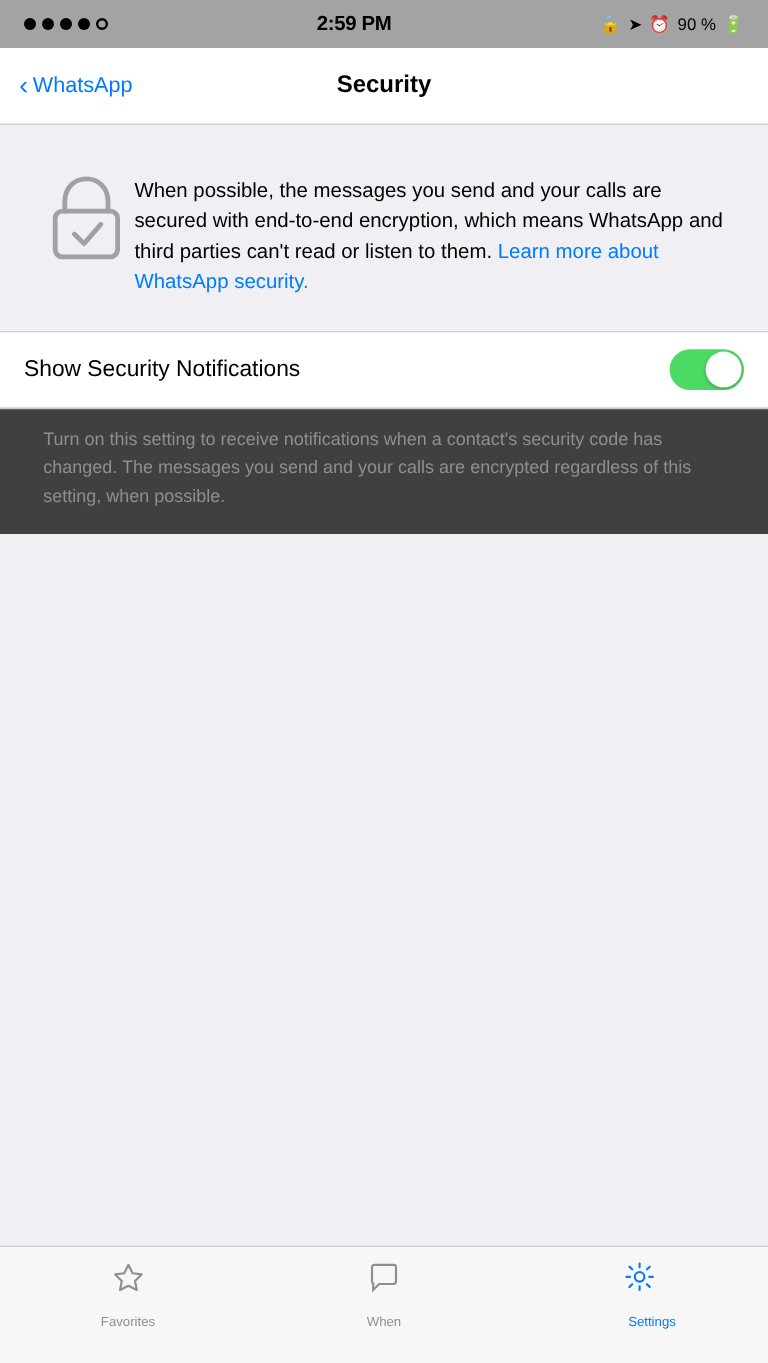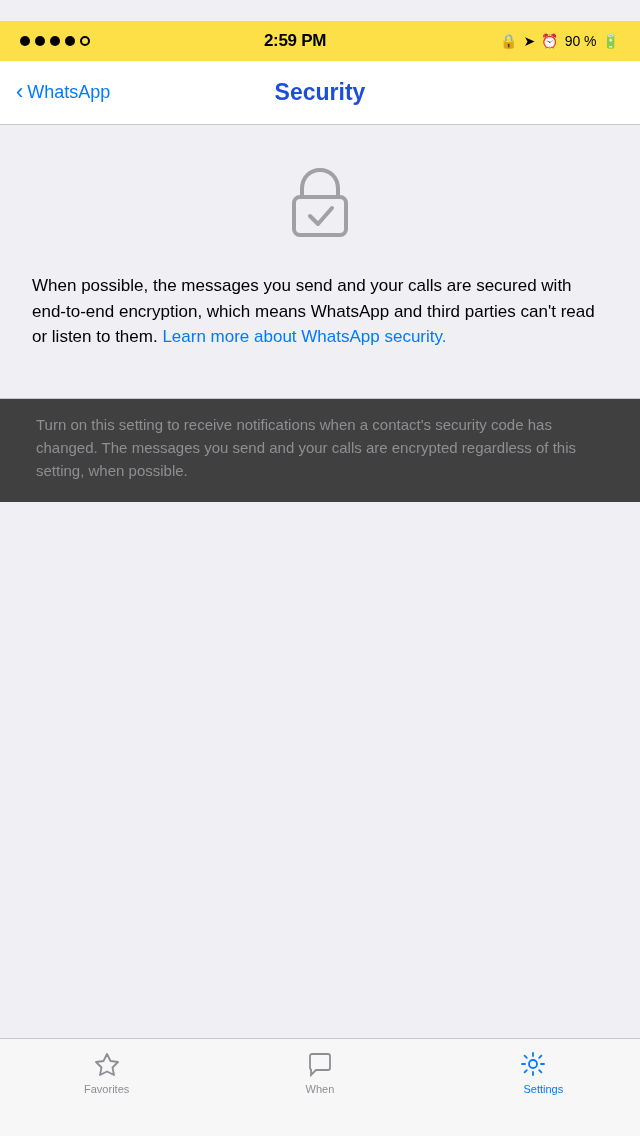--- a/index.html
+++ b/index.html
@@ -8,29 +8,28 @@
       width: 640px;
       min-height: 1136px;
       font-family: -apple-system, 'Helvetica Neue', Helvetica, Arial, sans-serif;
       background: #efeff4;
       display: flex;
       flex-direction: column;
     }
 
     
     .status-bar {
-      background: #fde047;
+      background: #a3a3a3;
       height: 40px;
       display: flex;
       align-items: center;
       justify-content: space-between;
       padding: 4px 20px;
       font-size: 16px;
       font-weight: 500;
-      margin-top: 21px;
     }
     .status-bar-left {
       display: flex; gap: 5px; align-items: center;
     }
     .status-dot {
       width: 10px; height: 10px; border-radius: 50%; background: #000;
     }
     .status-dot.empty { background: transparent; border: 2px solid #000; }
     .status-time {
       font-size: 17px; font-weight: 600; letter-spacing: -0.3px;
@@ -52,37 +51,37 @@
     .nav-back {
       display: flex; align-items: center; color: #007aff;
       font-size: 18px; text-decoration: none; cursor: pointer;
       gap: 4px;
     }
     .nav-back-chevron {
       font-size: 22px; line-height: 1; margin-top: -2px;
     }
     .nav-title {
       position: absolute; left: 50%; transform: translateX(-50%);
-      font-size: 23px; font-weight: 600; color: #1d4ed8;
+      font-size: 20px; font-weight: 600; color: #000000;
     }
 
     
     .content {
       flex: 1;
       display: flex;
       flex-direction: column;
     }
 
     
     .lock-section {
       background: #efeff4;
       display: flex;
-      flex-direction: column;
-      align-items: center;
-      padding: 36px 32px 48px;
+      flex-direction: row;
+      align-items: center;
+      padding: 36px 32px 23px;
       border-bottom: 1px solid #c8c8cc;
     }
     .lock-icon-wrapper {
       margin-bottom: 28px;
     }
     .lock-svg {
       width: 80px; height: 80px;
     }
     .encryption-text {
       font-size: 17px;
@@ -146,21 +145,21 @@
       height: 98px;
       display: flex;
       align-items: flex-start;
       padding-top: 10px;
     }
     .tab-item {
       flex: 1;
       display: flex;
       flex-direction: column;
       align-items: center;
-      gap: 4px;
+      gap: 17px;
       cursor: pointer;
     }
     .tab-icon {
       width: 30px; height: 30px;
       display: flex; align-items: center; justify-content: center;
     }
     .tab-label {
       font-size: 11px;
       color: #8e8e93;
     }
@@ -212,20 +211,28 @@
         <rect x="14" y="36" width="52" height="38" rx="6" stroke="#a0a0a5" stroke-width="4" fill="none"></rect>
 
         <polyline points="30,55 38,63 52,47" stroke="#a0a0a5" stroke-width="4" stroke-linecap="round" stroke-linejoin="round" fill="none"></polyline>
       </svg>
     </div>
     <p class="encryption-text">
       <span>When possible, the messages you send and your calls are secured with end-to-end encryption, which means WhatsApp and third parties can't read or listen to them. </span><a class="encryption-link">Learn more about WhatsApp security.</a>
     </p>
   </div>
 
+  <div class="toggle-section">
+    <div class="toggle-row">
+      <span class="toggle-label">Show Security Notifications</span>
+      <div class="toggle-switch">
+        <div class="toggle-knob"></div>
+      </div>
+    </div>
+  </div>
 
   <div class="description-section">
     <p class="description-text">Turn on this setting to receive notifications when a contact's security code has changed. The messages you send and your calls are encrypted regardless of this setting, when possible.</p>
   </div>
 
 </div>
 
 <div class="tab-bar">
 
   <div class="tab-item">

